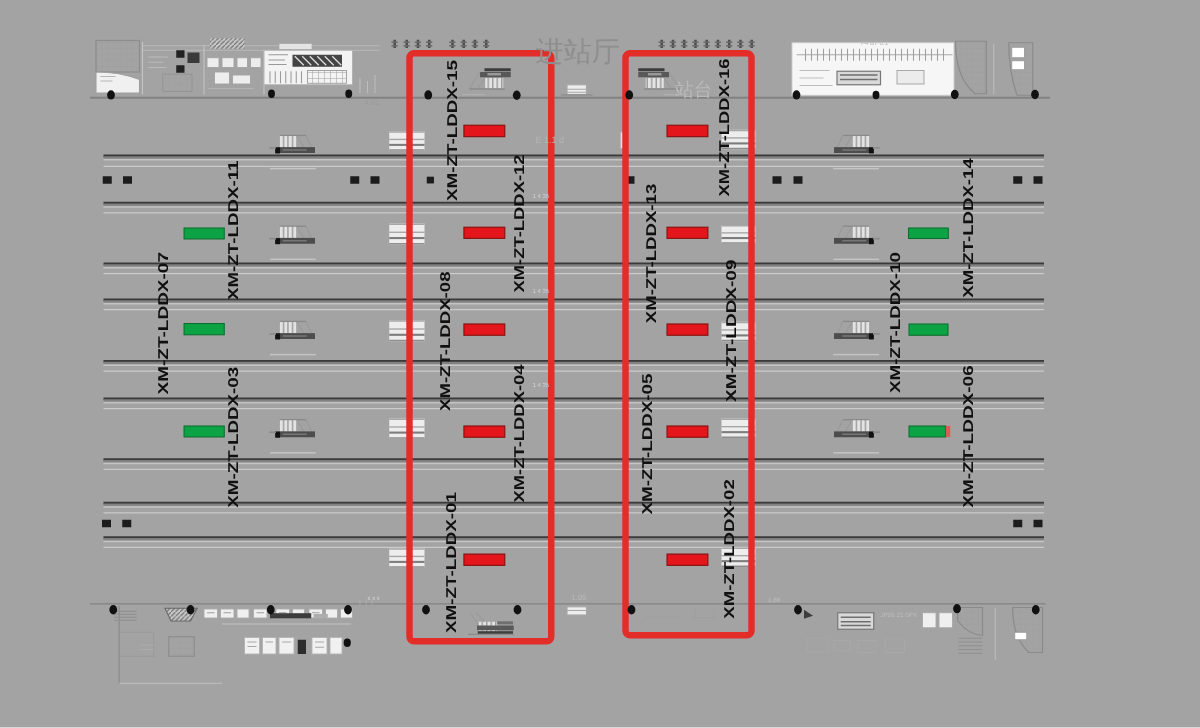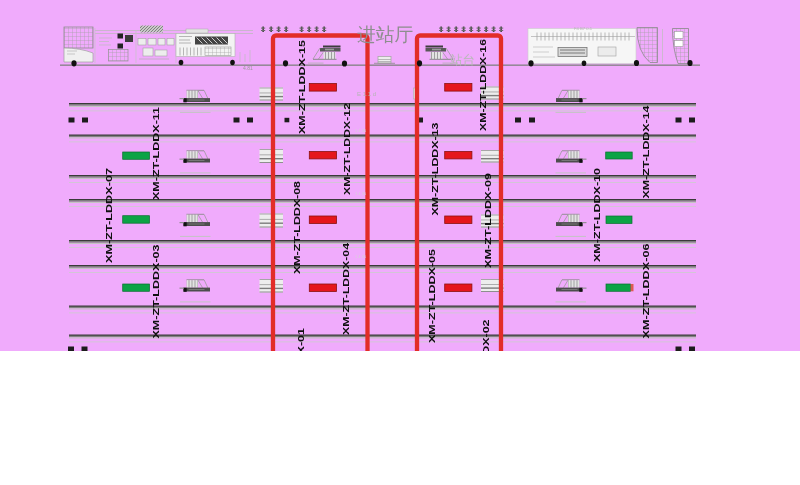--- a/index.html
+++ b/index.html
@@ -1,16 +1,16 @@
 <!DOCTYPE html>
 <html><head>
 <meta charset="utf-8">
 <style>
 html,body{margin:0;padding:0;background:#fff;}
-#stage{position:relative;width:800px;height:351px;background:#f0abfc;overflow:hidden;
+#stage{position:relative;width:800px;height:485px;background:#a3a3a3;overflow:hidden;
 font-family:"Liberation Sans", sans-serif;}
 svg{position:absolute;left:0;top:0;}
 </style>
 </head>
 <body>
 <div id="stage">
 <svg width="800" height="485" viewBox="0 0 800 485">
 <defs>
 <linearGradient id="tk" x1="0" y1="0" x2="0" y2="1">
 <stop offset="0" stop-color="#4c4c4c"></stop>

